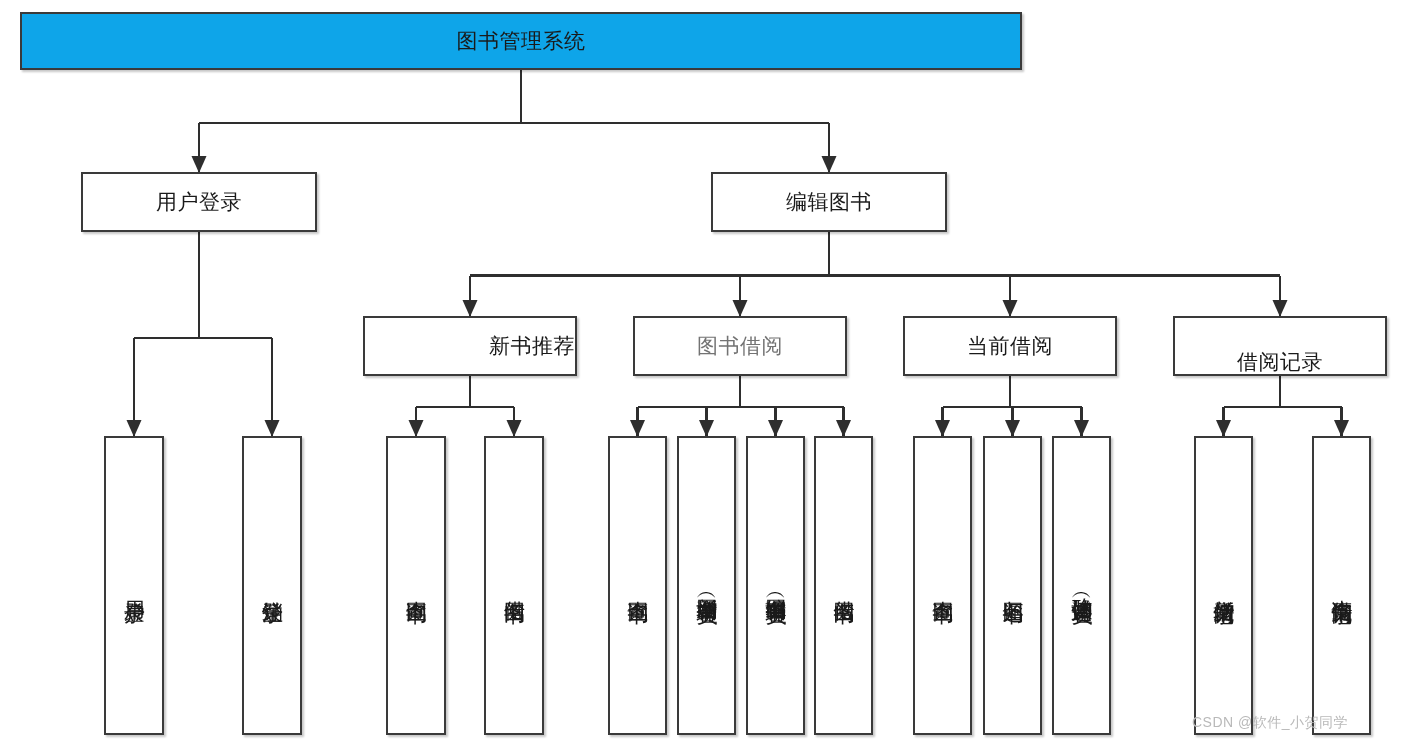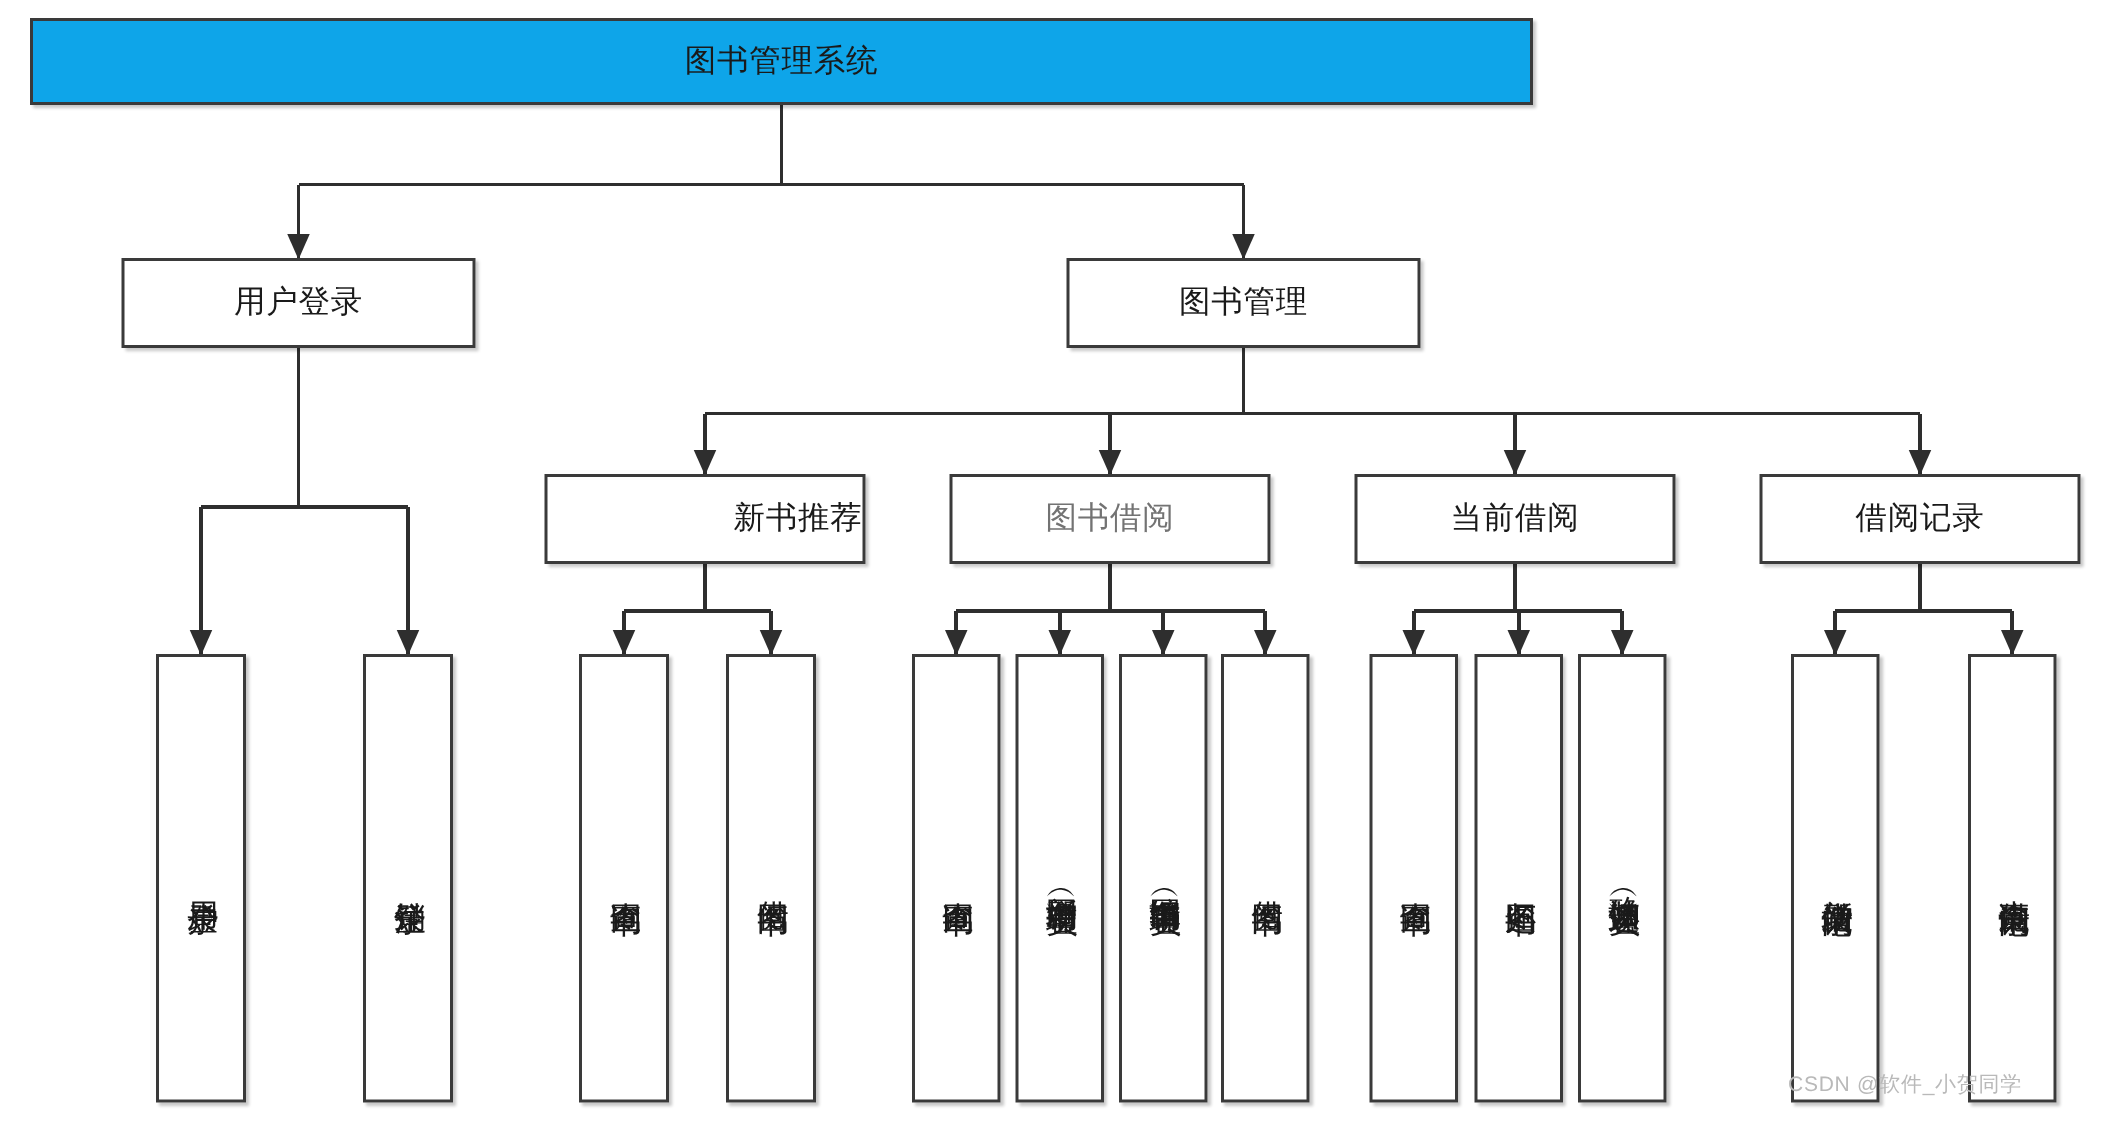--- a/index.html
+++ b/index.html
@@ -127,32 +127,32 @@
       <polygon points="1334,420 1349,420 1341.5,437" fill="#2e2e2e"></polygon>
     </svg>
   <div id="nodes">
       <div class="node horiz" style="left: 20px; top: 12px; width: 1002px; height: 58px; border-color: rgb(58, 58, 58); background: #0ea5e9; color: rgb(26, 26, 26);">
         <span class="label">图书管理系统</span>
       </div>
       <div class="node horiz" style="left: 81px; top: 172px; width: 236px; height: 60px; border-color: rgb(58, 58, 58); background: rgb(255, 255, 255); color: rgb(26, 26, 26);">
         <span class="label">用户登录</span>
       </div>
       <div class="node horiz" style="left: 711px; top: 172px; width: 236px; height: 60px; border-color: rgb(58, 58, 58); background: rgb(255, 255, 255); color: rgb(26, 26, 26);">
-        <span class="label">图书管理</span>
+        <span class="label">编辑图书</span>
       </div>
       <div class="node horiz" style="left: 363px; top: 316px; width: 214px; height: 60px; border-color: rgb(58, 58, 58); background: rgb(255, 255, 255); color: rgb(26, 26, 26); justify-content: flex-end;">
         <span class="label">新书推荐</span>
       </div>
       <div class="node horiz" style="left: 633px; top: 316px; width: 214px; height: 60px; border-color: rgb(58, 58, 58); background: rgb(255, 255, 255); color: #737373;">
         <span class="label">图书借阅</span>
       </div>
       <div class="node horiz" style="left: 903px; top: 316px; width: 214px; height: 60px; border-color: rgb(58, 58, 58); background: rgb(255, 255, 255); color: rgb(26, 26, 26);">
         <span class="label">当前借阅</span>
       </div>
-      <div class="node horiz" style="left: 1173px; top: 316px; width: 214px; height: 60px; border-color: rgb(58, 58, 58); background: rgb(255, 255, 255); color: rgb(26, 26, 26);">
+      <div class="node horiz" style="left: 1173px; top: 316px; width: 214px; height: 60px; border-color: rgb(58, 58, 58); background: rgb(255, 255, 255); color: rgb(26, 26, 26); align-items: flex-end;">
         <span class="label">借阅记录</span>
       </div>
       <div class="node vert" style="left: 104px; top: 436px; width: 60px; height: 299px; border-color: rgb(58, 58, 58); background: rgb(255, 255, 255); color: rgb(26, 26, 26);">
         <span class="label">用户登录</span>
       </div>
       <div class="node vert" style="left: 242px; top: 436px; width: 60px; height: 299px; border-color: rgb(58, 58, 58); background: rgb(255, 255, 255); color: rgb(26, 26, 26);">
         <span class="label">注销登录</span>
       </div>
       <div class="node vert" style="left: 386px; top: 436px; width: 60px; height: 299px; border-color: rgb(58, 58, 58); background: rgb(255, 255, 255); color: rgb(26, 26, 26);">
         <span class="label">查询图书</span>

